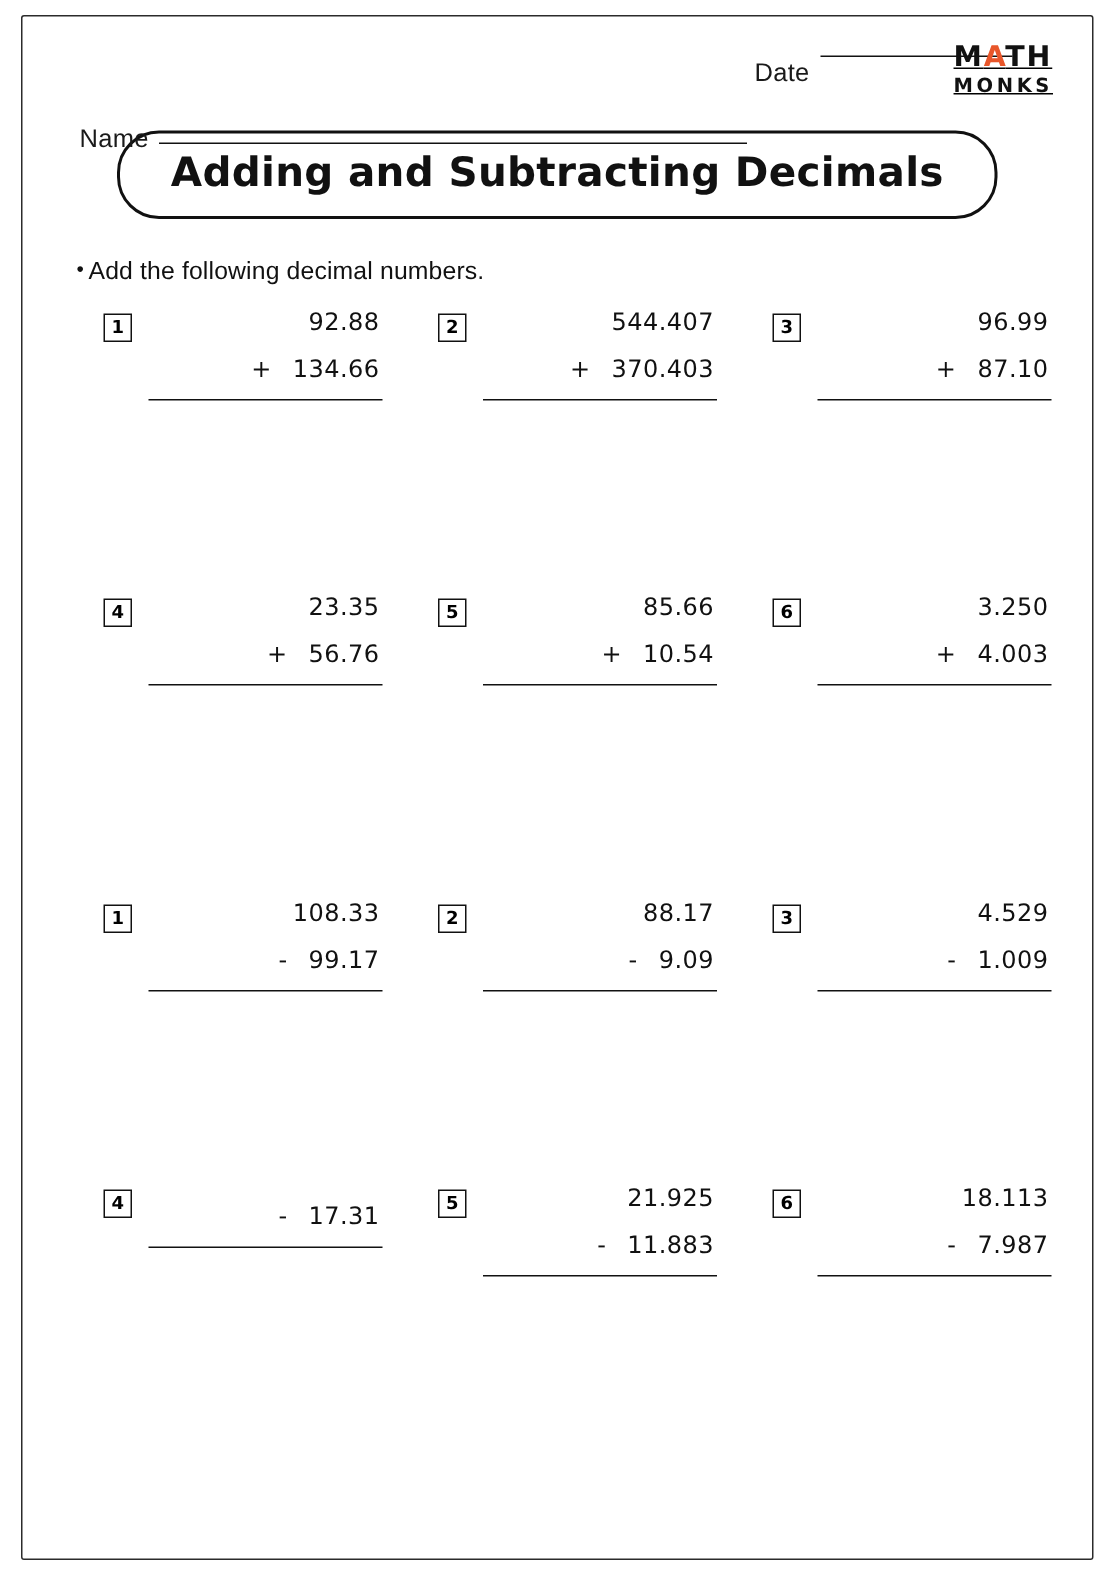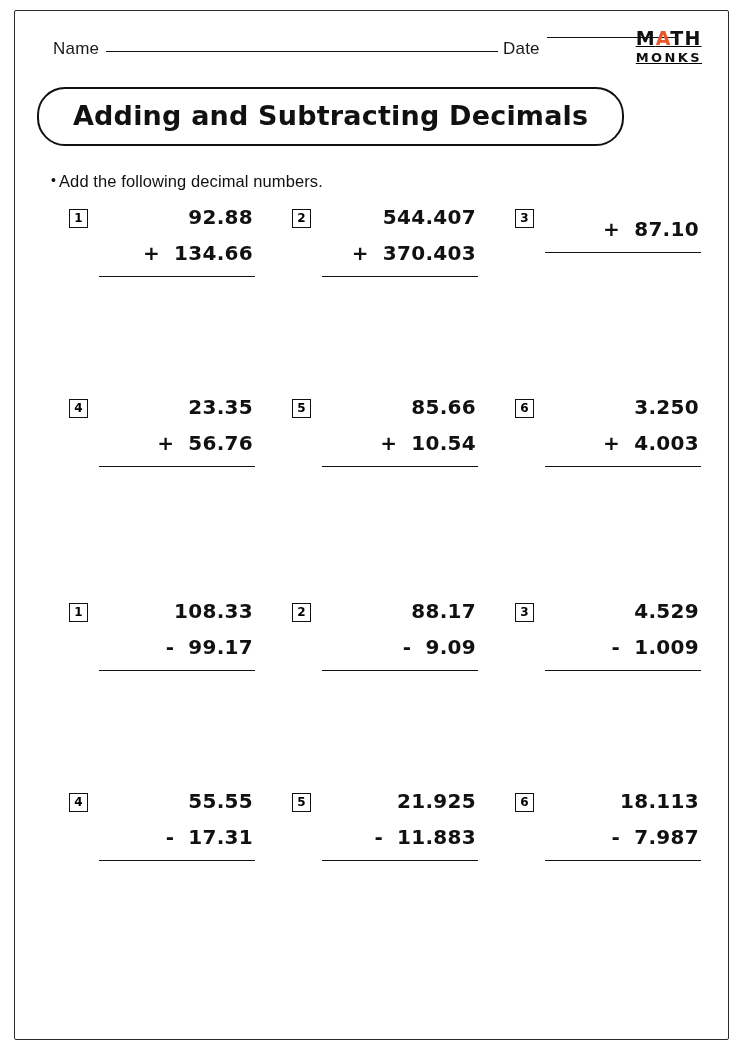--- a/index.html
+++ b/index.html
@@ -43,20 +43,21 @@
     position: absolute;
     left: 16px;
     top: 8px;
     display: flex;
     align-items: baseline;
   }
   .name-label {
     font-size: 17px;
     color: #1a1a1a;
     letter-spacing: .2px;
+    margin-top: 44px;
   }
   .rule {
     display: inline-block;
     border-bottom: 1.6px solid #111;
     height: 0;
     margin-left: 7px;
     position: relative;
     top: -2px;
   }
   .rule.name-rule { width: 392px; }
@@ -99,21 +100,21 @@
     font-size: 13px;
     letter-spacing: 2.4px;
     color: #111;
     margin-top: 3px;
   }
 
   
   .title-wrap {
     margin-top: 10px;
     display: flex;
-    justify-content: flex-start;
+    justify-content: center;
   }
   .title {
     border: 2.4px solid #111;
     border-radius: 28px;
     padding: 11px 34px 13px 34px;
     font-size: 27px;
     font-weight: bold;
     letter-spacing: .2px;
     color: #111;
     font-family: "DejaVu Sans", sans-serif;
@@ -163,22 +164,22 @@
     line-height: 17px;
     text-align: center;
     font-family: "DejaVu Sans", sans-serif;
   }
   .problem {
     position: absolute;
     left: 62px;
     top: 0;
     width: 160px;
     font-family: "DejaVu Sans", sans-serif;
-    font-weight: bold;
-    font-size: 20px;
+    font-weight: normal;
+    font-size: 16px;
     color: #111;
   }
   .row-top {
     text-align: right;
     padding-right: 6px;
     letter-spacing: .3px;
   }
   .row-bottom {
     margin-top: 12px;
     display: flex;
@@ -246,20 +247,21 @@
             <span class="op">+</span>
             <span>370.403</span>
           </div>
           <div class="answer-line"></div>
         </div>
       </div>
 
       <div class="cell">
         <div class="num-box">3</div>
         <div class="problem">
+          <div class="row-top">96.99</div>
           <div class="row-bottom">
             <span class="op">+</span>
             <span>87.10</span>
           </div>
           <div class="answer-line"></div>
         </div>
       </div>
 
       <div class="cell">
         <div class="num-box">4</div>
@@ -332,21 +334,20 @@
             <span class="op">-</span>
             <span>1.009</span>
           </div>
           <div class="answer-line"></div>
         </div>
       </div>
 
       <div class="cell">
         <div class="num-box">4</div>
         <div class="problem">
-          <div class="row-top">55.55</div>
           <div class="row-bottom">
             <span class="op">-</span>
             <span>17.31</span>
           </div>
           <div class="answer-line"></div>
         </div>
       </div>
 
       <div class="cell">
         <div class="num-box">5</div>

